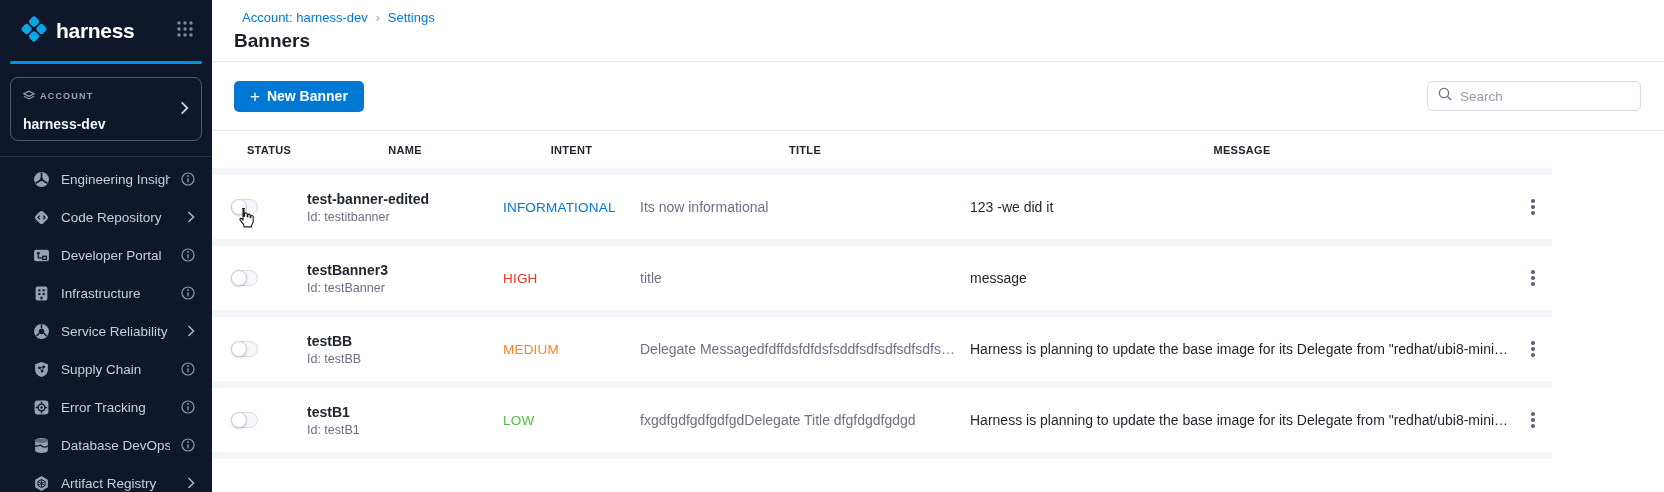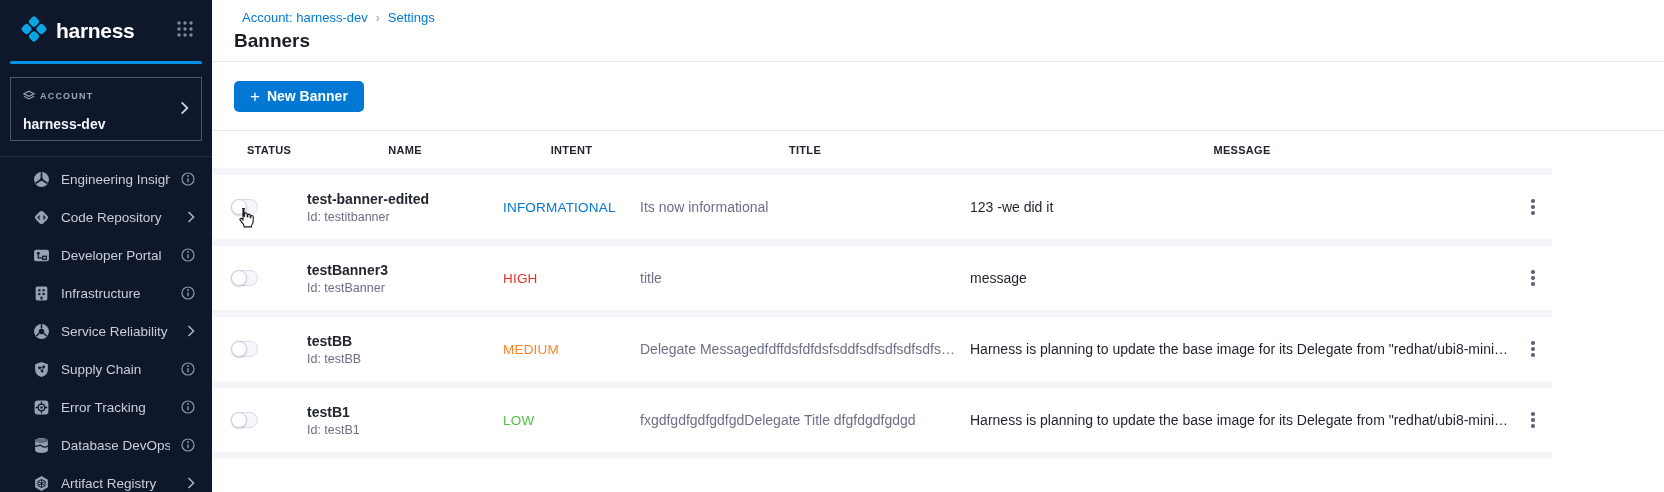--- a/index.html
+++ b/index.html
@@ -9,21 +9,21 @@
   
   .sidebar { position:absolute; left:0; top:0; width:212px; height:492px;
     background:#0f172a; color:#c9cfda; }
   .logo-row { display:flex; align-items:center; justify-content:space-between;
     padding:15px 18px 10px 20px; }
   .logo { display:flex; align-items:center; gap:8px; cursor:pointer; }
   .logo-text { color:#fff; font-size:21px; font-weight:bold; letter-spacing:-0.3px; }
   .grid-icon { cursor:pointer; }
   .blue-line { margin:4px 10px 0; height:3px; background:#0092e4; border-radius:2px; }
   .account-card { margin:13px 10px 0; border:1px solid rgba(255,255,255,0.28);
-    border-radius:0; padding:9px 12px 8px; display:flex; align-items:center; cursor:pointer; }
+    border-radius:8px; padding:9px 12px 8px; display:flex; align-items:center; cursor:pointer; }
   .account-left { flex:1; }
   .account-label-row { display:flex; align-items:center; gap:5px; }
   .account-label { font-size:9px; font-weight:bold; letter-spacing:1.2px; color:#9aa5b5; }
   .account-name { margin-top:11px; font-size:14px; font-weight:bold; color:#f2f5f9; }
   .sidebar-divider { margin-top:15px; border-top:1px solid rgba(255,255,255,0.10); }
   .nav { padding-top:3px; }
   .nav-item { height:38px; display:flex; align-items:center; gap:11px;
     padding:0 17px 0 33px; font-size:13.5px; color:#c9cfda; cursor:pointer; white-space:nowrap; }
   .nav-item .nicon { width:17px; height:17px; flex:none; display:flex; }
   .nav-item .nlabel { flex:1; overflow:hidden; }
@@ -316,20 +316,29 @@
       <a class="crumb">Settings</a>
     </div>
     <div class="page-title">Banners</div>
   </div>
 
   <div class="toolbar">
     <button class="new-banner-btn">
       <span class="btn-plus">+</span>
       <span>New Banner</span>
     </button>
+    <div class="search-box">
+      <span>
+        <svg width="14" height="14" viewBox="0 0 14 14" fill="none" stroke="#6f7183" stroke-width="1.4">
+          <circle cx="6" cy="6" r="4.6"></circle>
+            <path d="M9.5 9.5 L13 13"></path>
+        </svg>
+      </span>
+      <input class="search-input" placeholder="Search" style="">
+    </div>
   </div>
 
   <div class="thead">
     <div class="th col-status">STATUS</div>
     <div class="th col-name">NAME</div>
     <div class="th col-intent">INTENT</div>
     <div class="th col-title">TITLE</div>
     <div class="th col-message">MESSAGE</div>
     <div class="col-actions"></div>
   </div>

